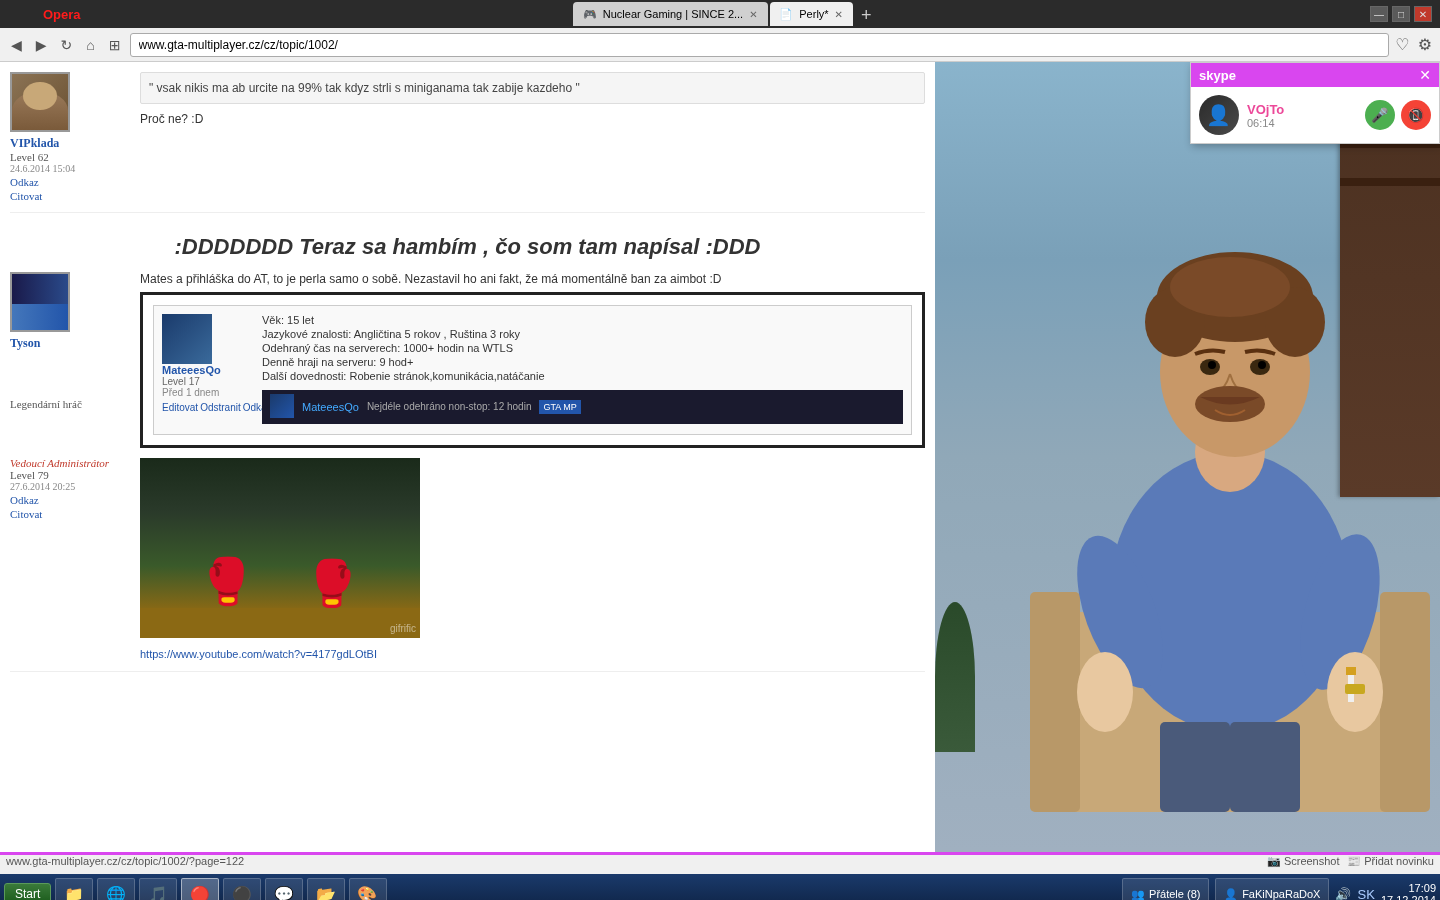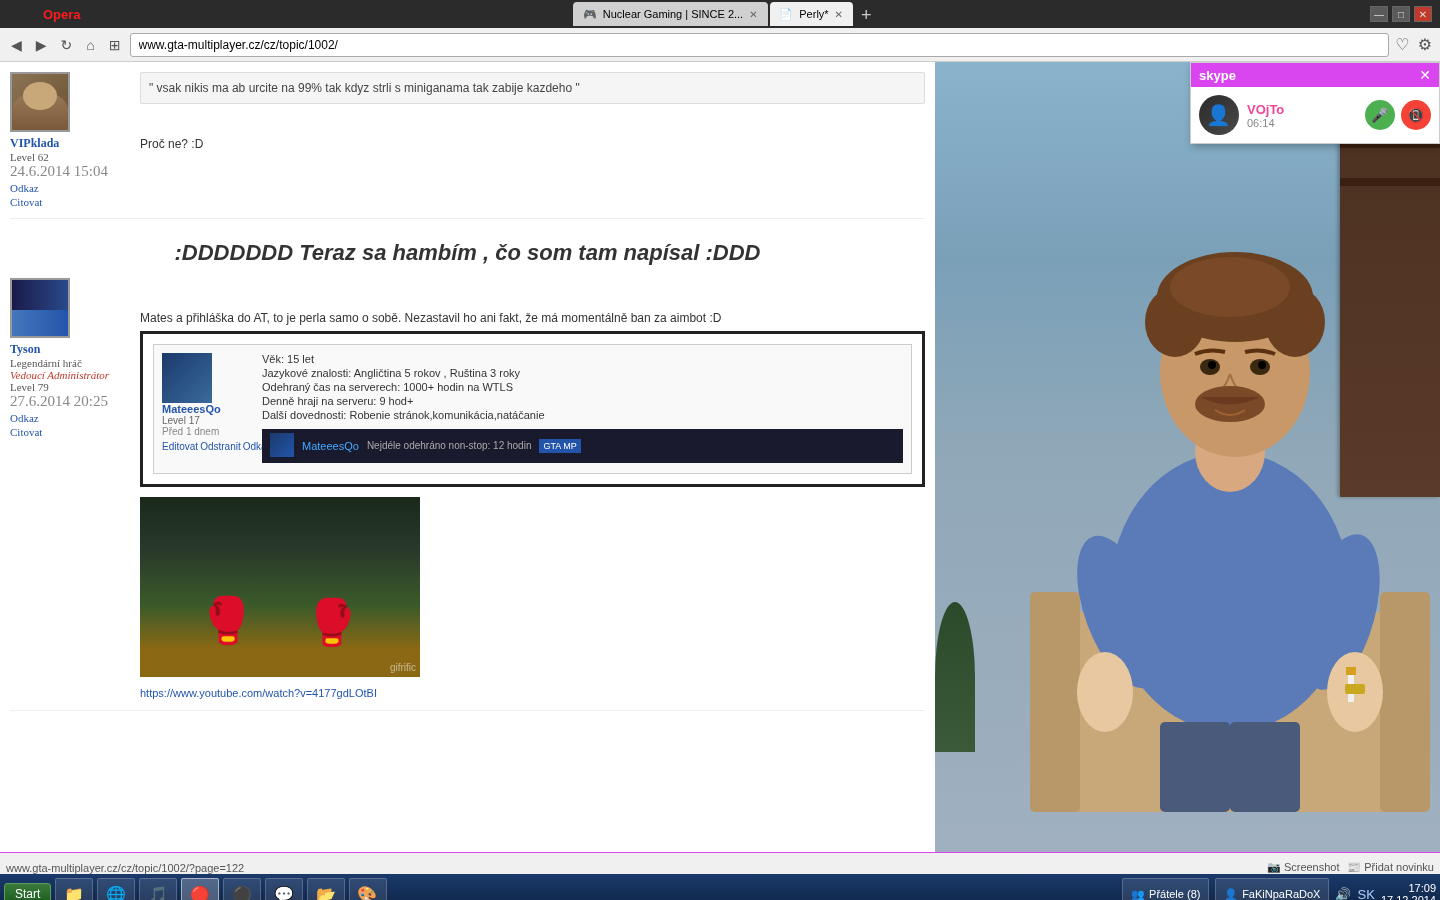--- a/index.html
+++ b/index.html
@@ -29,28 +29,28 @@
 
     
     .forum-page { background: #e8e8e8; width: 935px; overflow-y: auto; height: 100%; position: relative; }
     .page-content { background: white; min-height: 100%; padding: 10px; }
 
     
     .post { display: flex; gap: 10px; margin-bottom: 20px; padding-bottom: 10px; border-bottom: 1px solid #eee; }
     .post-left { width: 120px; flex-shrink: 0; font-family: Liberation Serif, serif; }
     .post-avatar { width: 60px; height: 60px; background: #888; border: 2px solid #999; overflow: hidden; display: flex; align-items: center; justify-content: center; }
     .post-username { color: #2255aa; font-weight: bold; font-size: 12px; margin-top: 4px; }
-    .post-rank { font-size: 11px; color: #555; }
+    .post-rank { font-size: 11px; color: #555; margin-top: 47px; }
     .post-rank.admin { color: #c0392b; font-style: italic; }
     .post-level { font-size: 11px; color: #555; }
-    .post-date { font-size: 15px; color: #888; }
+    .post-date { font-size: 10px; color: #888; }
     .post-link { color: #2255aa; font-size: 11px; text-decoration: none; display: block; margin-top: 2px; cursor: pointer; }
     .post-right { flex: 1; }
     .quote-box { background: #f5f5f5; border: 1px solid #ddd; padding: 8px; font-size: 12px; color: #444; margin-bottom: 8px; border-radius: 2px; }
-    .post-text { font-size: 12px; color: #333; margin-bottom: 6px; margin-top: 33px; }
+    .post-text { font-size: 12px; color: #333; margin-bottom: 6px; }
     .big-text { text-align: center; font-size: 22px; font-weight: bold; font-style: italic; color: #333; line-height: 1.3; margin: 10px 0; }
 
     
     .embedded-app { border: 3px solid #222; background: white; padding: 10px; margin-bottom: 10px; }
     .app-profile { display: flex; gap: 10px; align-items: flex-start; border: 1px solid #ccc; padding: 8px; background: #f9f9f9; }
     .app-avatar { width: 50px; height: 50px; background: #3a5f8a; }
     .app-user-info { flex-shrink: 0; width: 90px; }
     .app-username { color: #2255aa; font-size: 11px; font-weight: bold; }
     .app-level { font-size: 10px; color: #666; }
     .app-time { font-size: 10px; color: #888; }
@@ -92,21 +92,21 @@
     .taskbar { background: linear-gradient(180deg, #1a3a6b, #0d2040); height: 40px; display: flex; align-items: center; padding: 0 4px; gap: 4px; position: relative; }
     .start-btn { background: linear-gradient(180deg, #3a7a3a, #1a5a1a); border: 1px solid #5a9a5a; color: white; padding: 3px 10px; font-size: 12px; border-radius: 3px; cursor: pointer; }
     .taskbar-app { background: rgba(255,255,255,0.1); border: 1px solid rgba(255,255,255,0.2); padding: 2px 8px; height: 32px; display: flex; align-items: center; gap: 4px; cursor: pointer; font-size: 11px; color: white; border-radius: 2px; }
     .taskbar-app.active { background: rgba(255,255,255,0.25); border-color: rgba(255,255,255,0.5); }
     .taskbar-icon { font-size: 16px; }
     .taskbar-right { margin-left: auto; display: flex; align-items: center; gap: 6px; }
     .taskbar-time { color: white; font-size: 11px; text-align: right; }
     .sys-icon { color: #aaccff; font-size: 13px; cursor: pointer; }
 
     
-    .status-bar { background: #f0f0f0; height: 22px; display: flex; align-items: flex-end; padding: 0 6px; font-size: 11px; color: #555; border-top: 1px solid #d946ef; gap: 10px; }
+    .status-bar { background: #f0f0f0; height: 22px; display: flex; align-items: flex-start; padding: 0 6px; font-size: 11px; color: #555; border-top: 3px solid #d946ef; gap: 10px; }
     .status-url { flex: 1; }
     .status-right { display: flex; gap: 8px; }
 
     .bottom-left-overlay { position: absolute; bottom: 40px; left: 0; width: 200px; overflow: hidden; }
 
   </style>
 </head>
 <body>
 
 <div class="browser-chrome">

